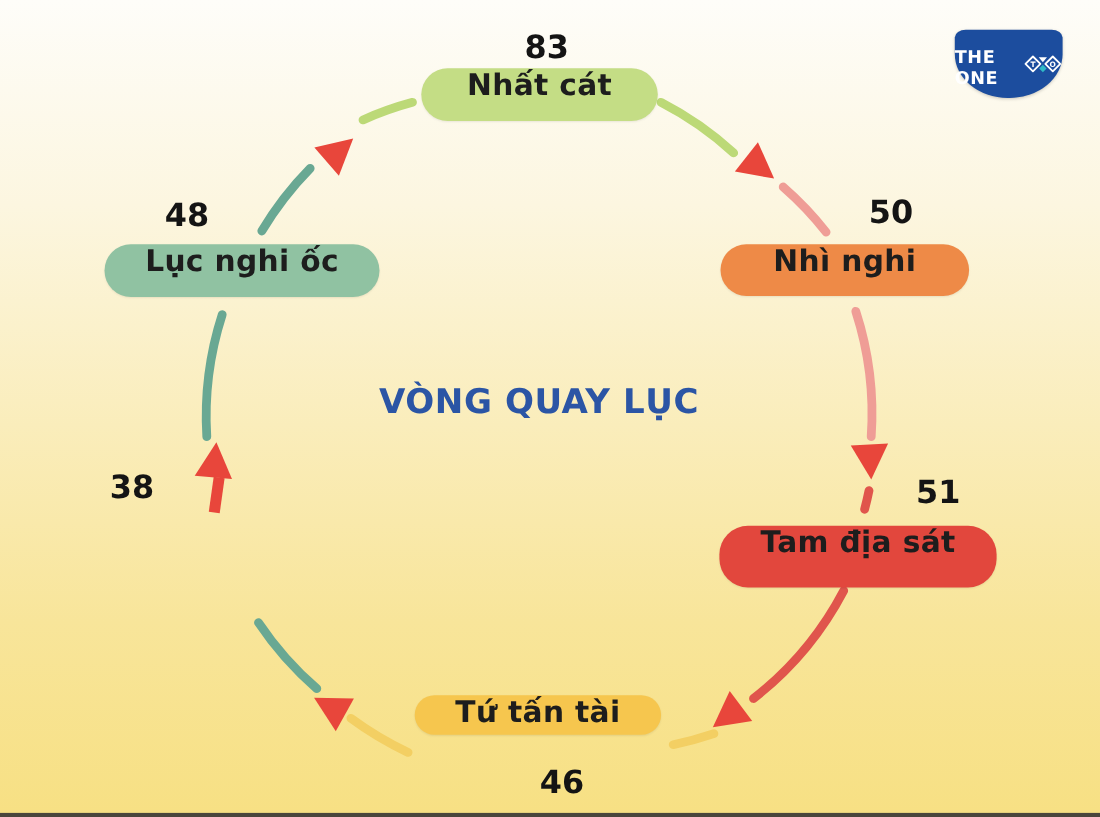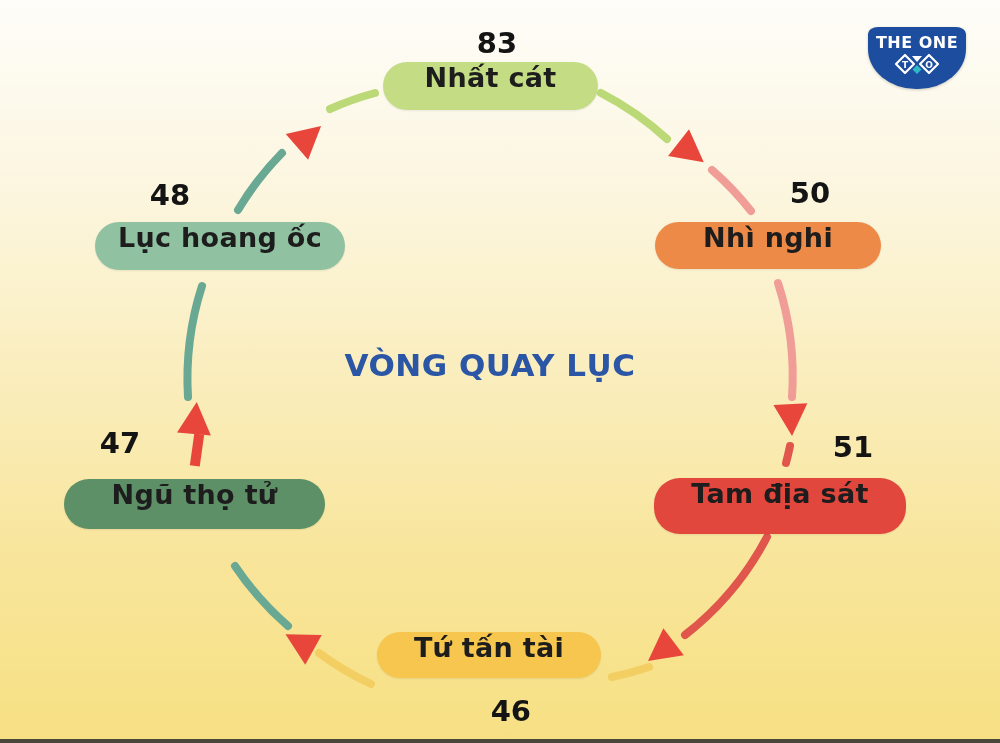--- a/index.html
+++ b/index.html
@@ -27,38 +27,38 @@
     font-size:29px;font-weight:700;color:#141414;
   }
   .center-title{
     position:absolute;left:290px;top:344px;width:400px;
     text-align:center;
     font-size:31px;font-weight:700;line-height:43px;
     letter-spacing:0.5px;
   }
   .logo-badge{
     position:absolute;left:868px;top:27px;width:98px;height:62px;
-    display:flex;flex-direction:column;align-items:center;
+    display:flex;flex-direction:row;align-items:center;
     border-radius:10px 10px 48px 48px / 7px 7px 40px 40px;
     box-shadow:0 1px 3px rgba(0,0,0,0.2);
   }
   .logo-text{
     margin-top:6px;
     color:#ffffff;font-size:16px;font-weight:700;letter-spacing:0.5px;
   }
   .logo-icon{margin-top:0px;}
   .bottom-strip{
     position:absolute;left:0;bottom:0;width:1000px;height:4px;
     background:#4a463c;
   }
   
   .pos-top        {left:383px;top:62px; width:215px;height:48px;}
   .pos-upperright {left:655px;top:222px;width:226px;height:47px;}
   .pos-lowerright {left:654px;top:478px;width:252px;height:56px;}
-  .pos-bottom     {left:377px;top:632px;width:224px;height:46px;}
+  .pos-bottom     {left:377px;top:632px;width:224px;height:36px;}
   .pos-lowerleft  {left:64px; top:479px;width:261px;height:50px;}
   .pos-upperleft  {left:95px; top:222px;width:250px;height:48px;}
   
   .numpos-49{left:455px;top:26px; width:84px;}
   .numpos-50{left:775px;top:176px;width:70px;}
   .numpos-51{left:818px;top:430px;width:70px;}
   .numpos-46{left:431px;top:694px;width:100px;text-align:right;}
   .numpos-47{left:85px; top:426px;width:70px;}
   .numpos-48{left:135px;top:178px;width:70px;}
 </style>
@@ -108,28 +108,25 @@
   <div class="num numpos-51">51</div>
   <div class="pill pos-lowerright" style="background-color: rgb(226, 71, 61);">
     <span>Tam địa sát</span>
   </div>
 
   <div class="num numpos-46">46</div>
   <div class="pill pos-bottom" style="background-color: rgb(246, 198, 78);">
     <span>Tứ tấn tài</span>
   </div>
 
-  <div class="num numpos-47">47</div>
-  <div class="pill pos-lowerleft" style="background-color: rgb(93, 144, 102);">
-    <span>Ngũ thọ tử</span>
-  </div>
+  <div class="num numpos-47">38</div>
 
   <div class="num numpos-48">48</div>
   <div class="pill pos-upperleft" style="background-color: rgb(144, 194, 162);">
-    <span>Lục hoang ốc</span>
+    <span>Lục nghi ốc</span>
   </div>
 
   <div class="center-title" style="color: rgb(43, 85, 165);">
     <div>VÒNG QUAY LỤC</div>
   </div>
 
   <div class="logo-badge" style="background-color: rgb(28, 77, 158);">
     <div class="logo-text">THE ONE</div>
     <svg class="logo-icon" width="48" height="25" viewBox="0 0 48 25">
       <polygon points="12,3 21,12 12,21 3,12" fill="none" stroke="#ffffff" stroke-width="2.2" stroke-linejoin="round"></polygon>

